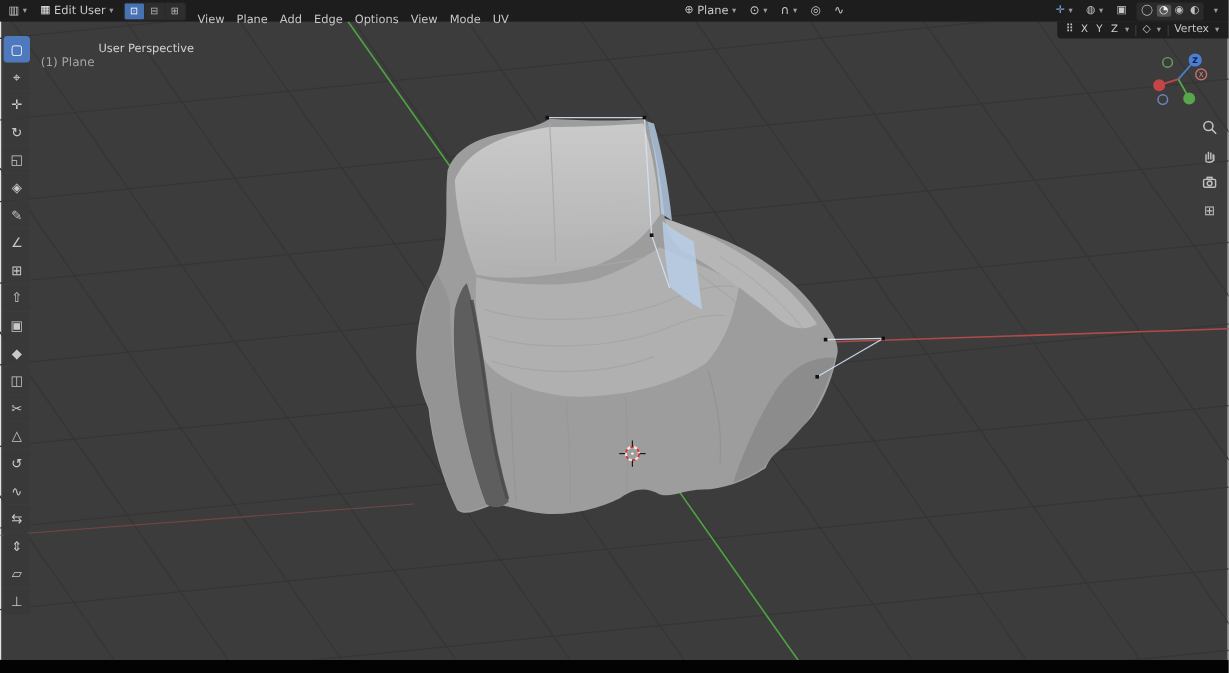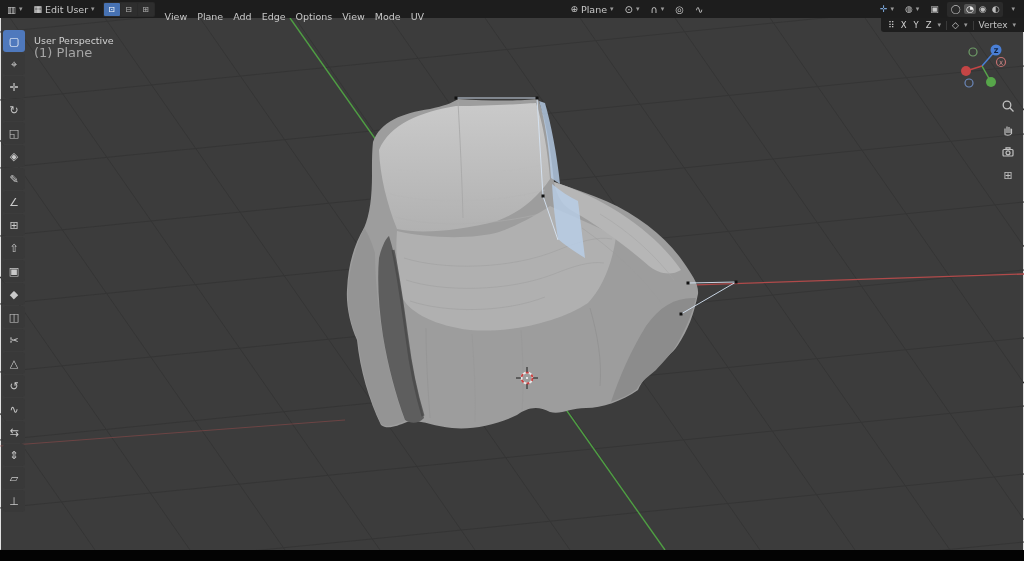--- a/index.html
+++ b/index.html
@@ -39,22 +39,22 @@
                  display:flex; align-items:center; gap:5px; padding:0 8px 0 7px; z-index:25;
                  font-size:9px; color:#c6c6c6; border-bottom-left-radius:3px; }
   .tool-header .axis { font-size:8.5px; color:#d2d2d2; padding:0 1px; }
   .th-div { width:1px; height:9px; background:#3a3a3a; }
 
   
   .viewport { position:absolute; top:18px; left:0; width:1024px; height:532px; }
   .viewport svg.layer { position:absolute; top:0; left:0; }
 
   .vp-overlay-text { position:absolute; left:34px; top:16px; z-index:8; }
-  .vp-line1 { font-size:9.5px; color:#d2d2d2; line-height:13px; }
-  .vp-line2 { font-size:13px; color:#a5a5a5; line-height:12px; }
+  .vp-line1 { font-size:9.5px; color:#d2d2d2; line-height:13px;margin-left:48px; }
+  .vp-line2 { font-size:10px; color:#a5a5a5; line-height:12px; }
 
   
   .toolbar { position:absolute; left:3px; top:12px; width:24px; display:flex; flex-direction:column;
              gap:1px; z-index:20; }
   .toolbar .tool { width:22px; height:22px; background:#393939; border:none; border-radius:3px;
              color:#c9c9c9; font-size:11px; display:flex; align-items:center; justify-content:center;
              font-family:inherit; }
   .toolbar .tool.active { background:#4f79bd; color:#fff; }
 
   

